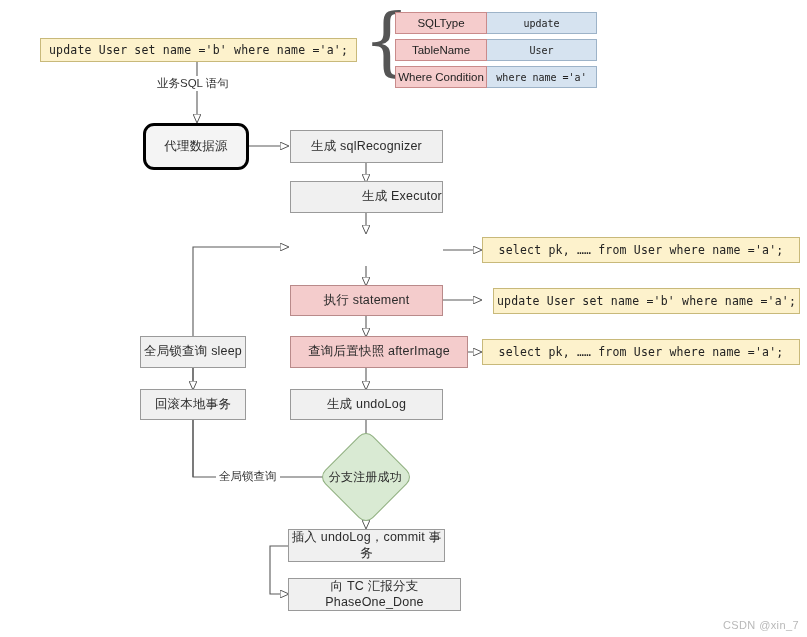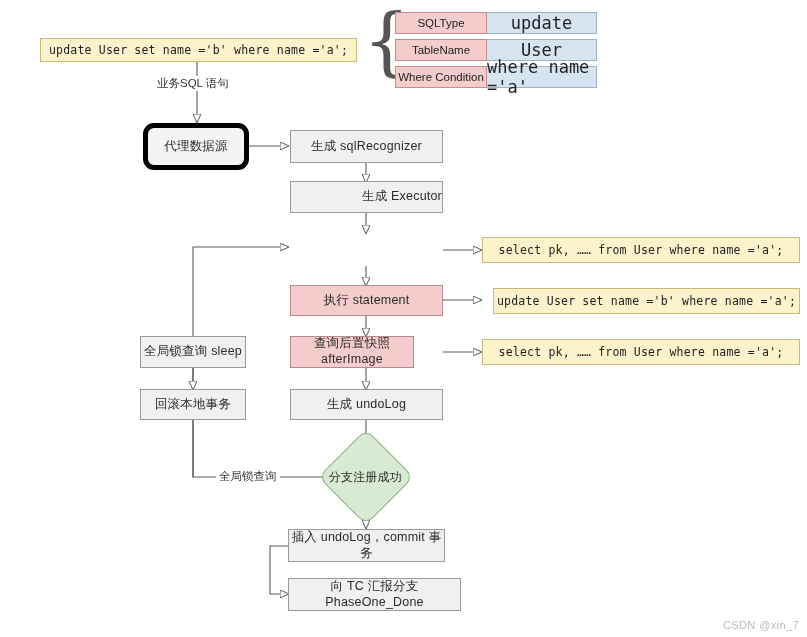--- a/index.html
+++ b/index.html
@@ -28,21 +28,21 @@
     color: #2b2b2b;
     line-height: 1.25;
     letter-spacing: 0.2px;
   }
   .n-gray {
     background: #f0f0f0;
     border: 1px solid #9a9a9a;
   }
   .n-gray-round {
     background: #f4f4f4;
-    border: 5px solid #000000;
+    border: 3px solid #000000;
     border-radius: 11px;
   }
   .n-pink {
     background: #f4cccc;
     border: 1px solid #b98a8a;
   }
   .n-yellow {
     background: #fdf2cc;
     border: 1px solid #c8b97a;
     font-family: "DejaVu Sans Mono", "Liberation Mono", monospace;
@@ -84,21 +84,21 @@
     box-sizing: border-box;
   }
   .cell-val {
     width: 110px;
     background: #d6e3f0;
     border: 1px solid #9db3c8;
     border-left: none;
     display: flex;
     align-items: center;
     justify-content: center;
-    font-size: 17px;
+    font-size: 10px;
     color: #222;
     box-sizing: border-box;
     font-family: "DejaVu Sans Mono", "Liberation Mono", monospace;
   }
   .brace {
     position: absolute;
     font-size: 74px;
     color: #555;
     font-family: "DejaVu Serif", serif;
     line-height: 1;
@@ -206,21 +206,21 @@
 
   <div class="node n-gray" style="left:290px; top:181px; width:153px; height:32px;justify-content:flex-end;">
     <span>生成 Executor</span>
   </div>
 
 
   <div class="node n-pink" style="left:290px; top:285px; width:153px; height:31px;">
     <span>执行 statement</span>
   </div>
 
-  <div class="node n-pink" style="left:290px; top:336px; width:124px; height:32px;">
+  <div class="node n-pink" style="left:290px; top:336px; width:178px; height:32px;">
     <span>查询后置快照 afterImage</span>
   </div>
 
   <div class="node n-gray" style="left:290px; top:389px; width:153px; height:31px;">
     <span>生成 undoLog</span>
   </div>
 
   <div class="node n-diamond" style="left:332px; top:443px; width:68px; height:68px;">
     <span>分支注册成功</span>
   </div>

